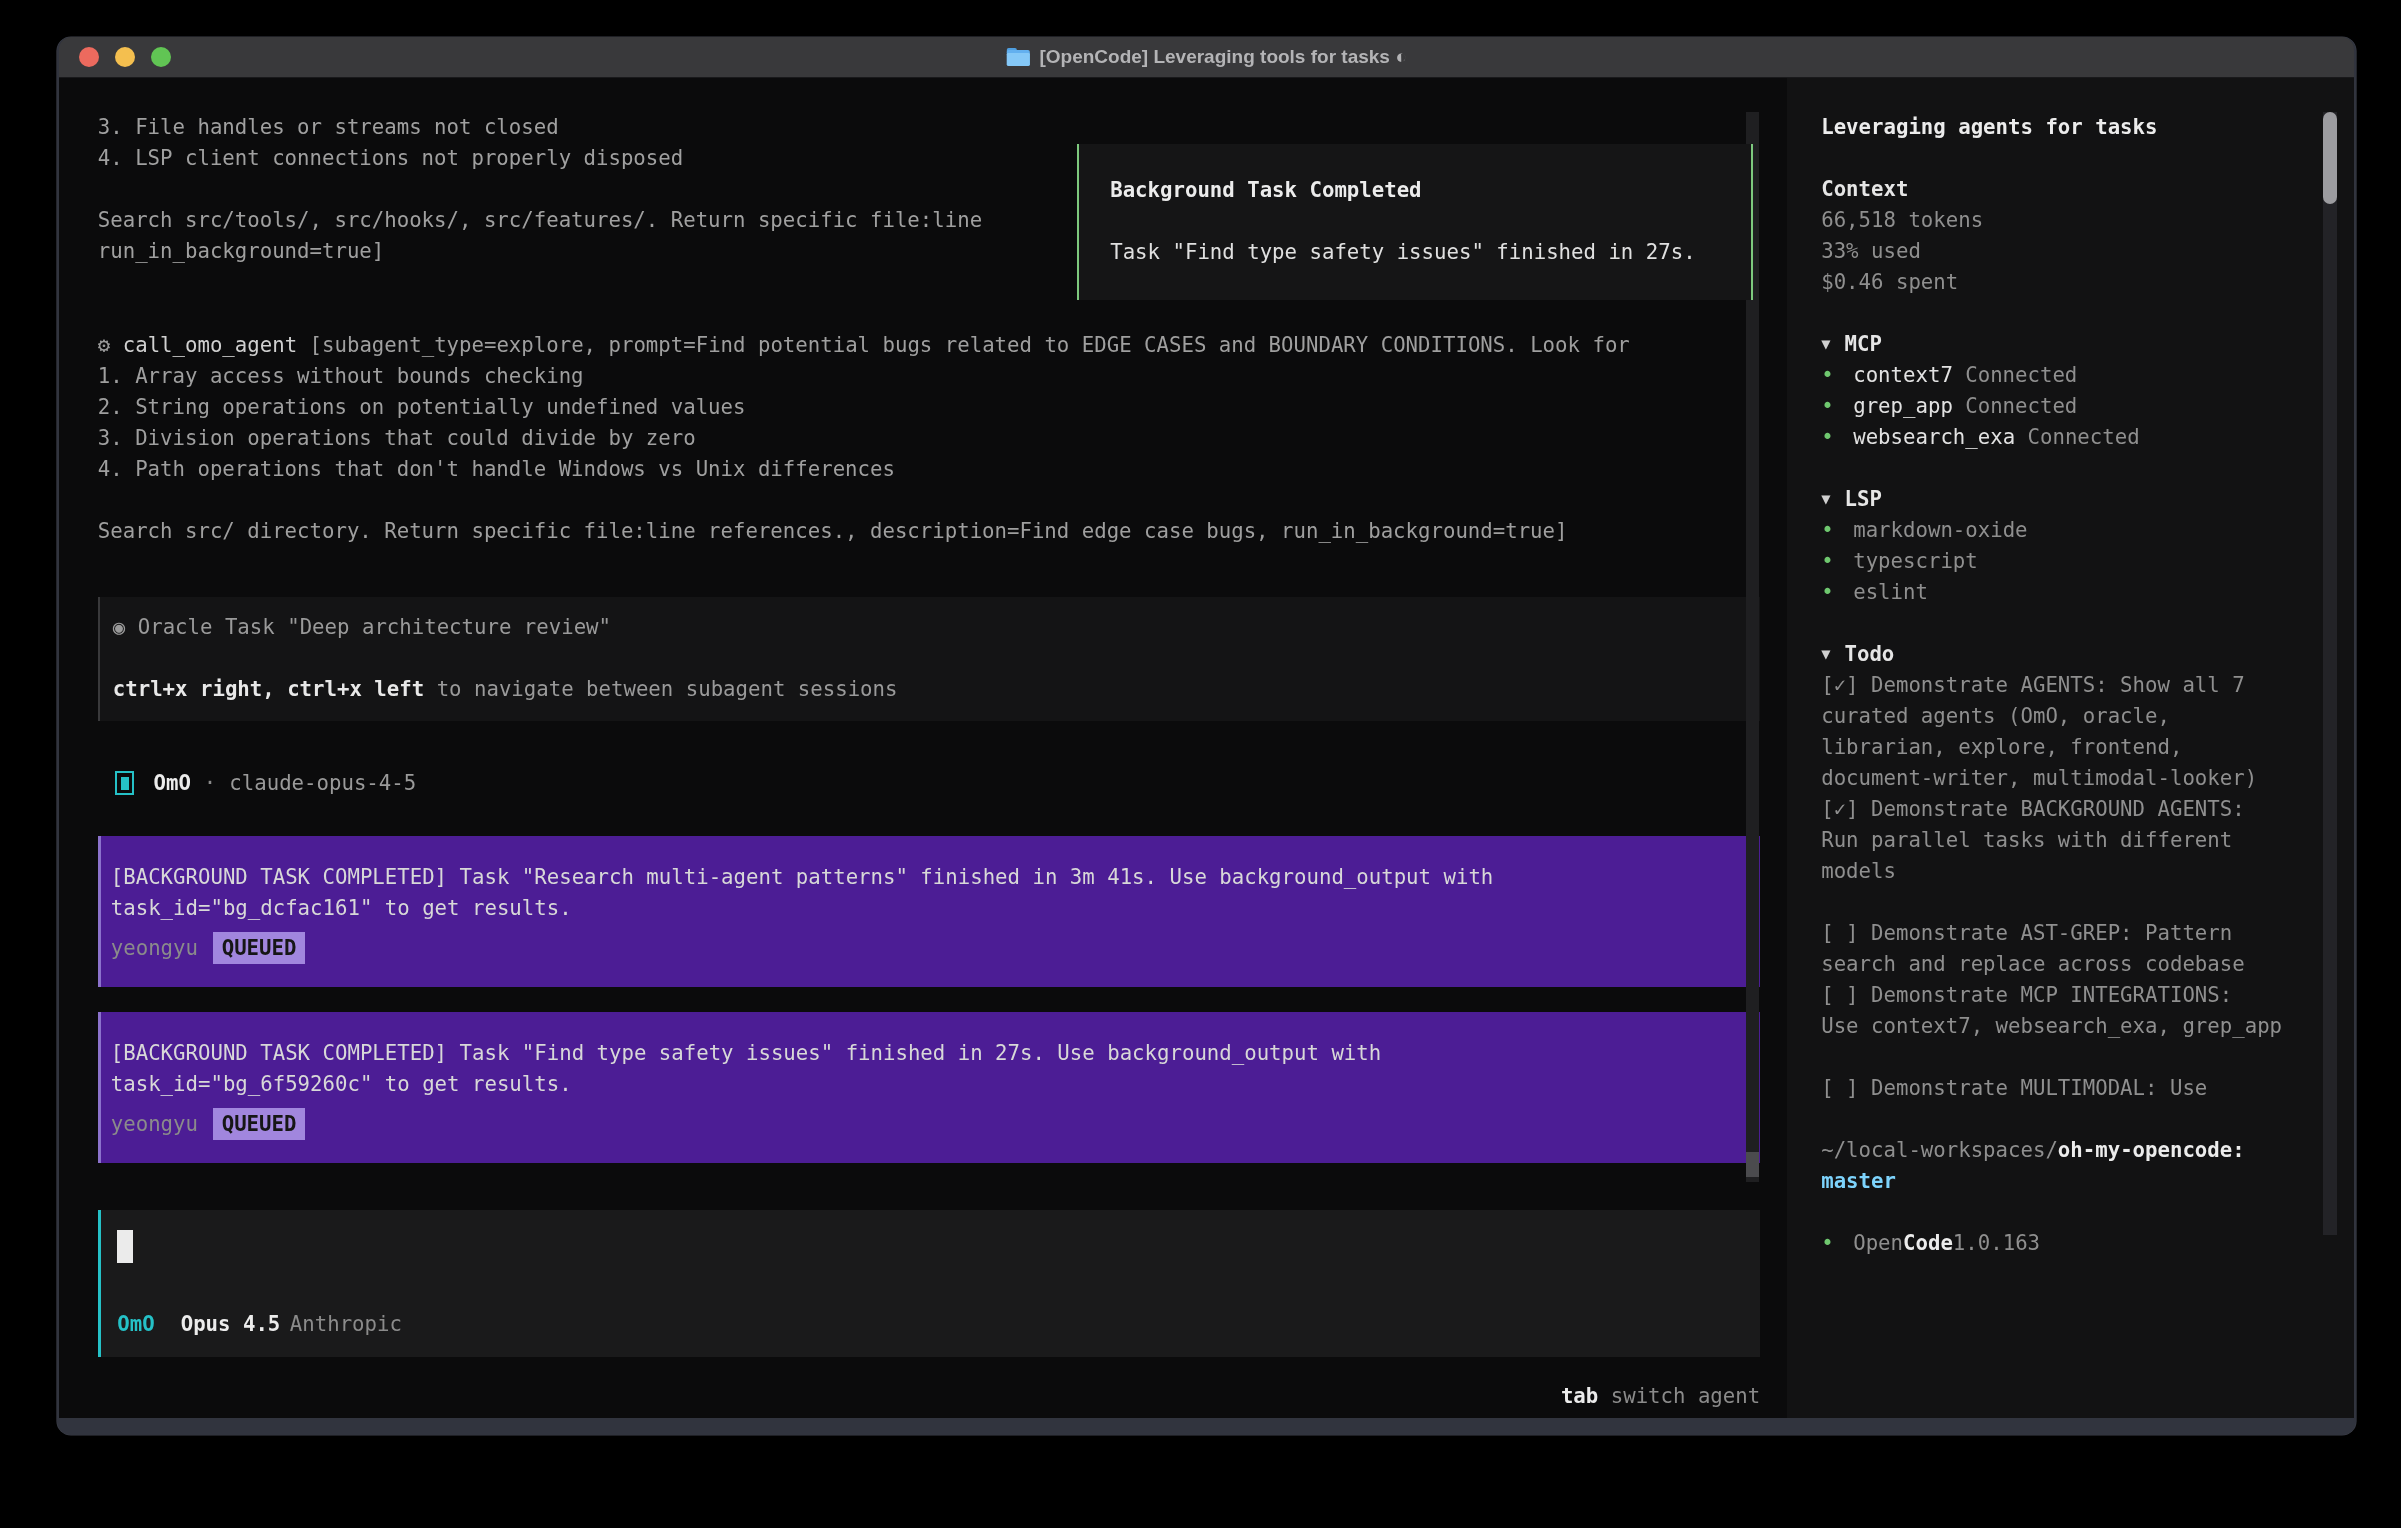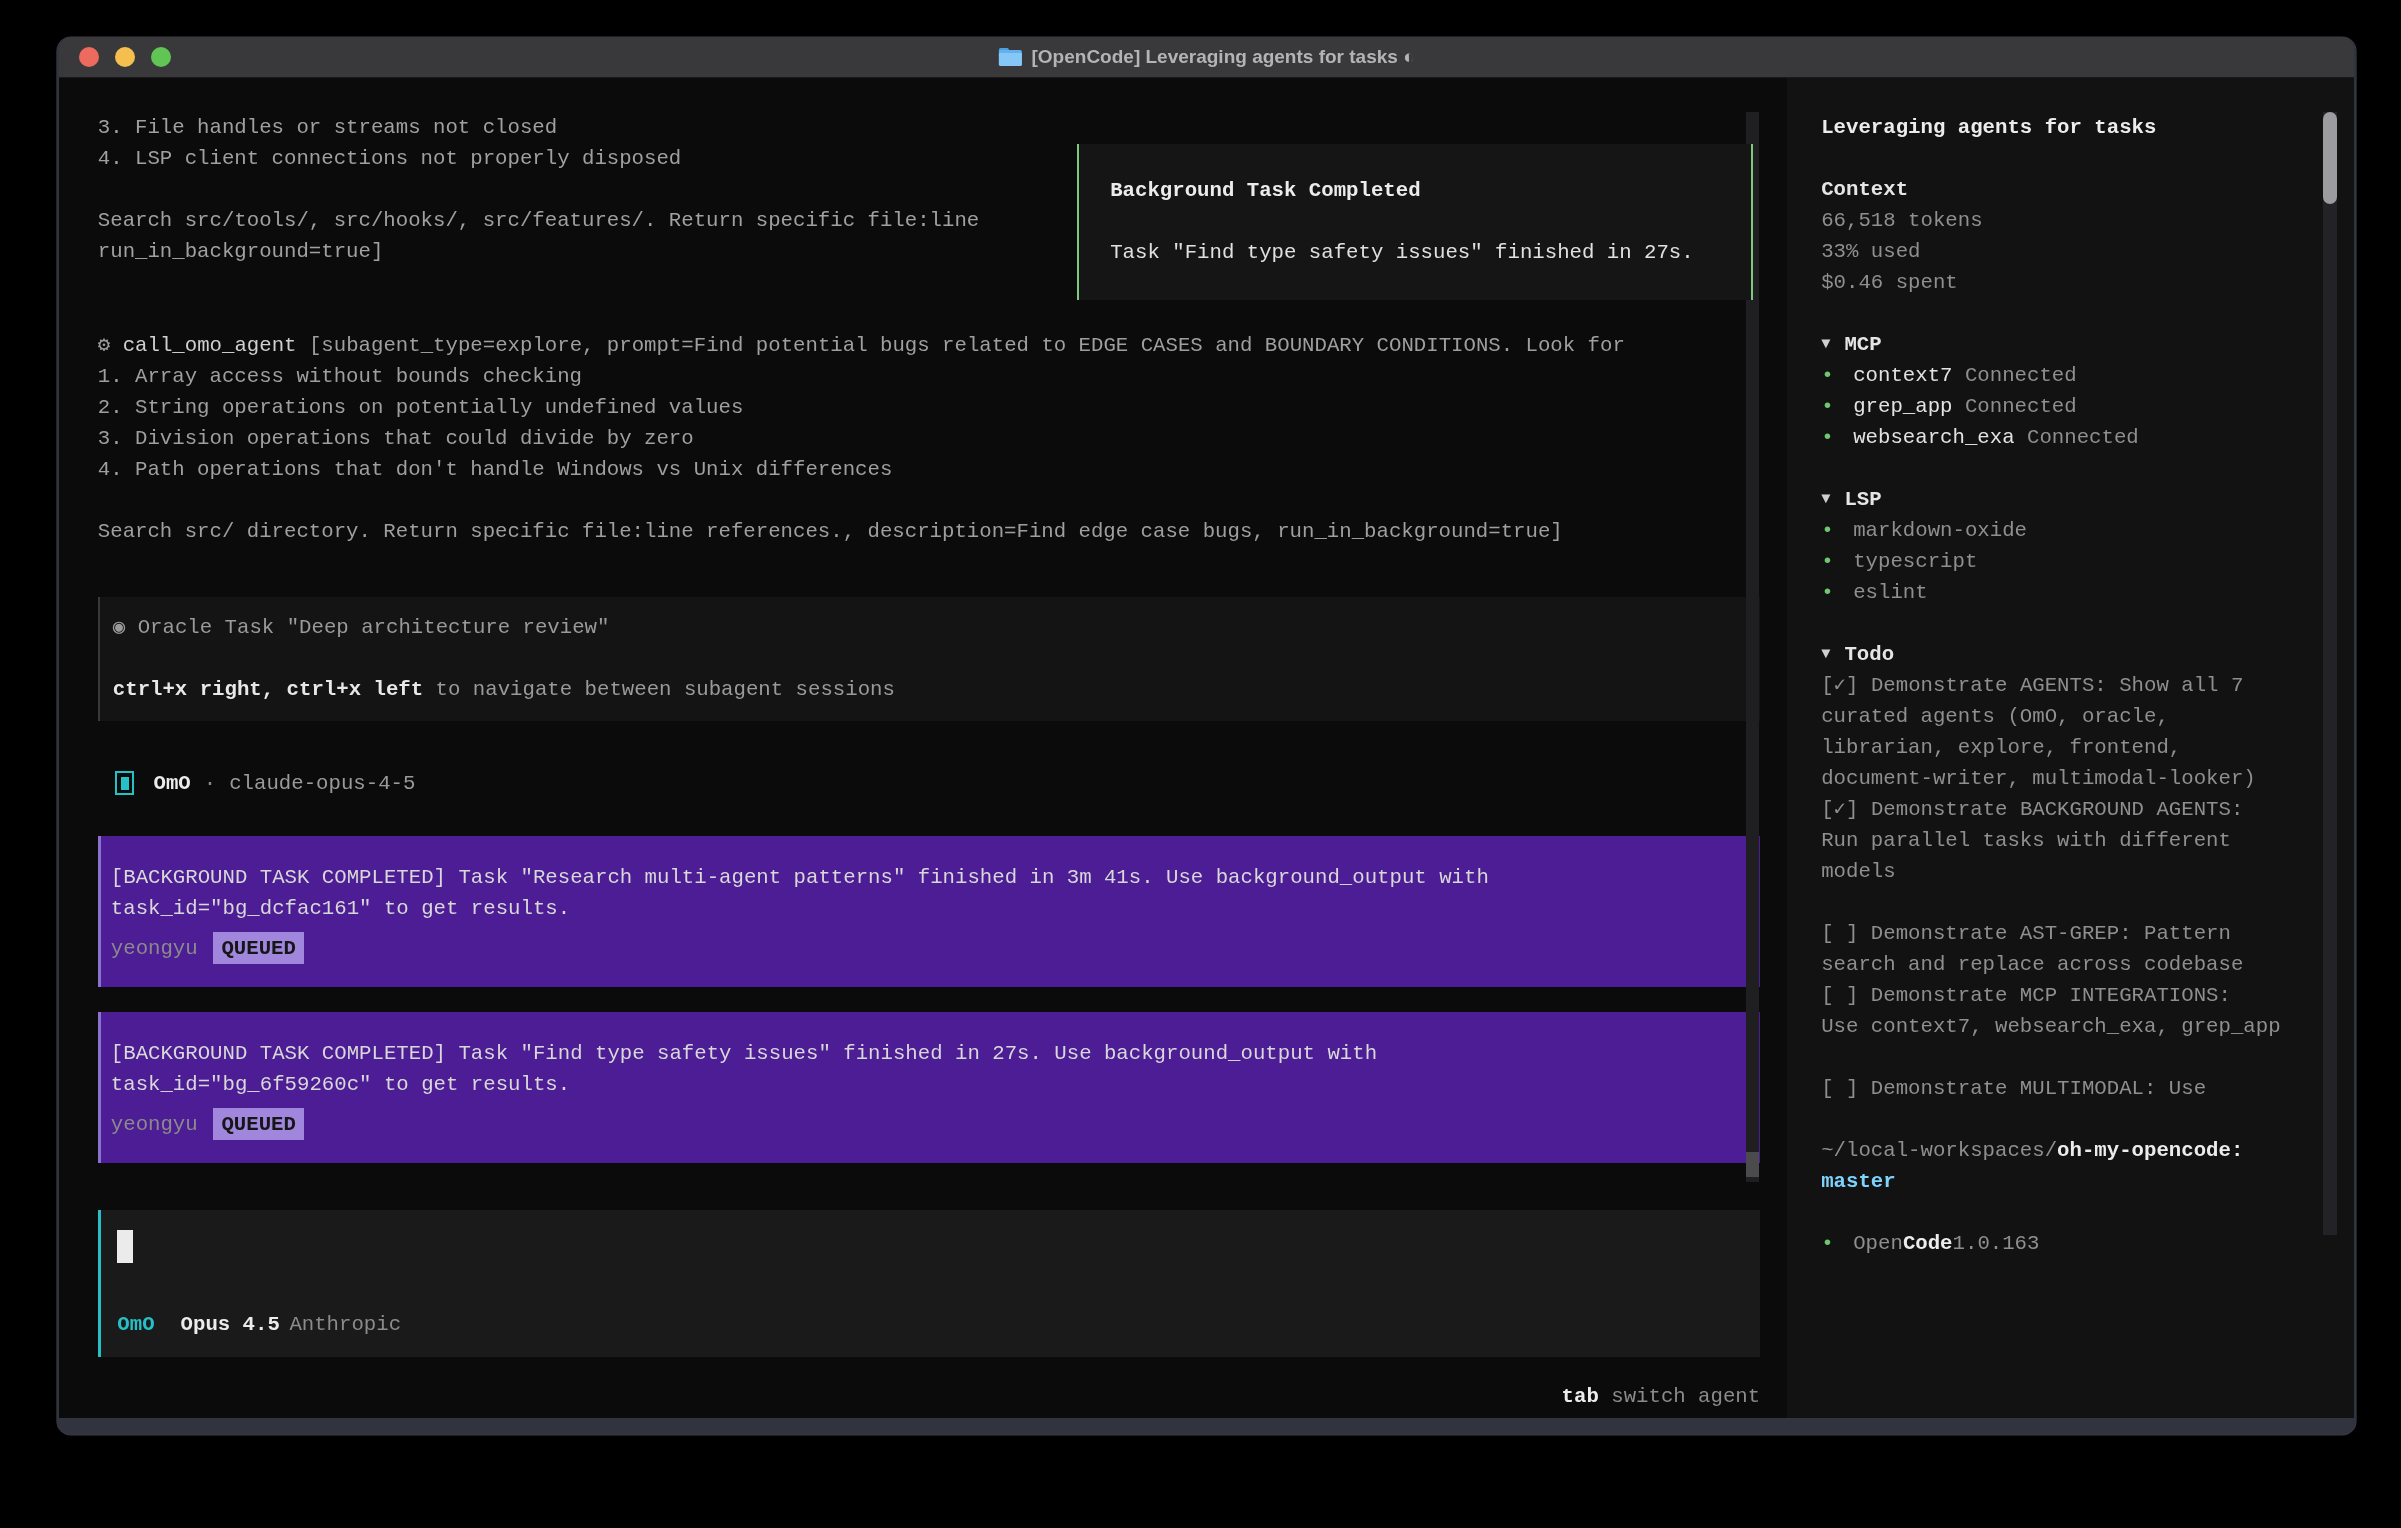--- a/index.html
+++ b/index.html
@@ -30,21 +30,21 @@
   }
   .folder-icon { width:23.6px; height:19px; position:relative; display:inline-block; }
   .folder-icon .back { position:absolute; left:0; top:0; width:10.6px; height:5.9px; border-radius:1.8px 1.8px 0 0; background:#4f9fe0; }
   .folder-icon .body2 { position:absolute; left:0; top:2.4px; width:23.6px; height:16.5px; border-radius:1.8px; background:#63b0ef; }
   .folder-icon .front { position:absolute; left:0; top:5.9px; width:23.6px; height:13px; border-radius:1.2px 1.2px 1.8px 1.8px; background:#85c8f7; }
   .terminal {
     height:1340px; background:#0b0b0c; display:flex; position:relative;
   }
   
   .main { flex:1; position:relative; padding:34px 27px 0 39px; overflow:hidden; }
-  .mono { font-size:20.7px; line-height:31px;font-family:Liberation Mono, monospace; }
+  .mono { font-size:20.7px; line-height:31px; }
   .preline { white-space:pre-wrap; }
 
   .scrollback { color:#a0a0a0; }
   .tool-call { margin-top:63px; color:#9f9f9f; }
   .tool-call .gear { color:#9a9a9a; }
   .tool-call .tname { color:#d0d0d0; }
 
   .oracle-box {
     margin-top:50px; background:#141415; border-left:2.4px solid #39393b;
     padding:15.4px 0 15.4px 13px;
@@ -146,21 +146,21 @@
         <div class="tl red"></div>
         <div class="tl yellow"></div>
         <div class="tl green"></div>
       </div>
       <div class="title-center">
         <span class="folder-icon">
             <span class="back"></span>
             <span class="body2"></span>
             <span class="front"></span>
           </span>
-        <span>[OpenCode] Leveraging agents for tasks ◐</span>
+        <span>[OpenCode] Leveraging tools for tasks ◐</span>
       </div>
     </div>
 
     <div class="terminal">
 
       <div class="main">
 
         <div class="mono preline scrollback">3. File handles or streams not closed
 4. LSP client connections not properly disposed
 

